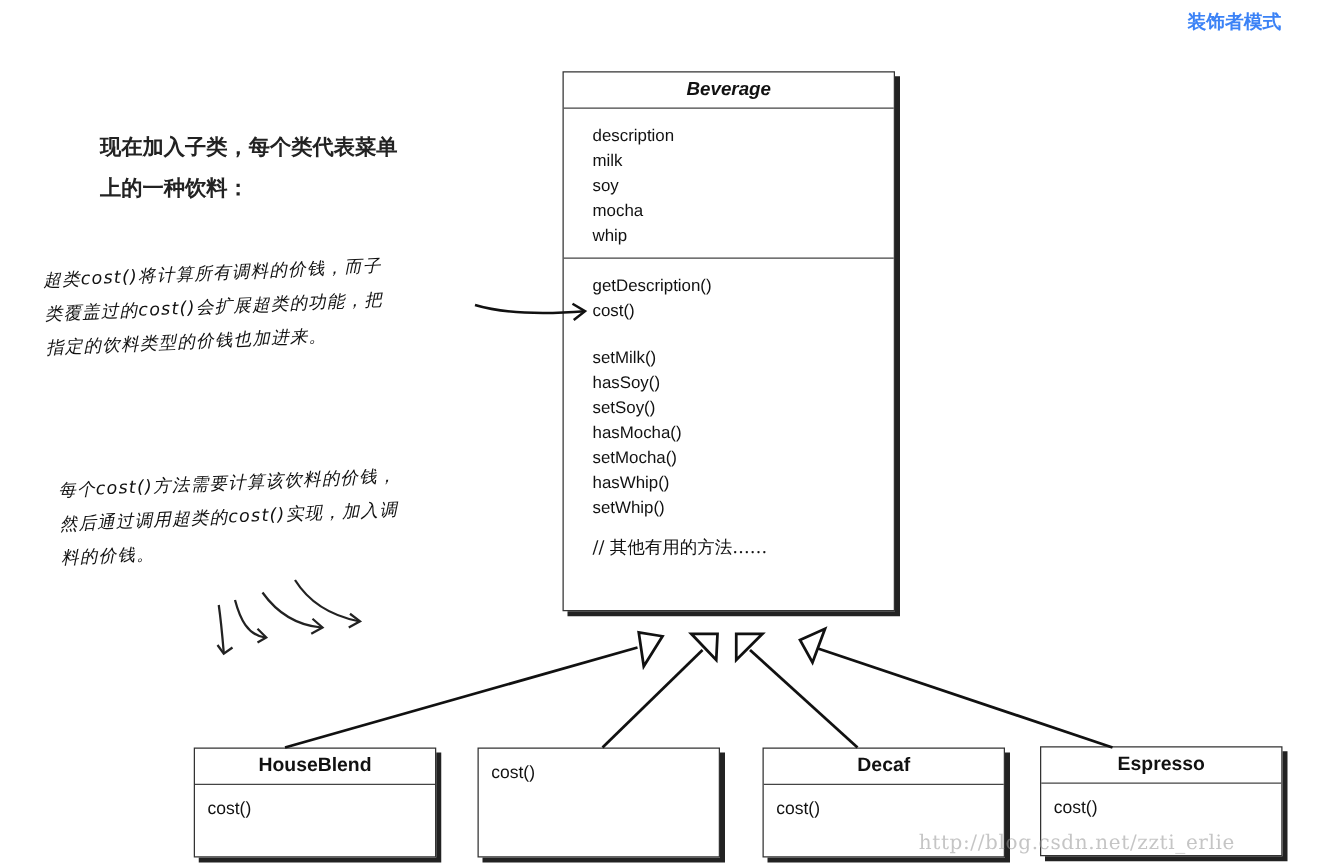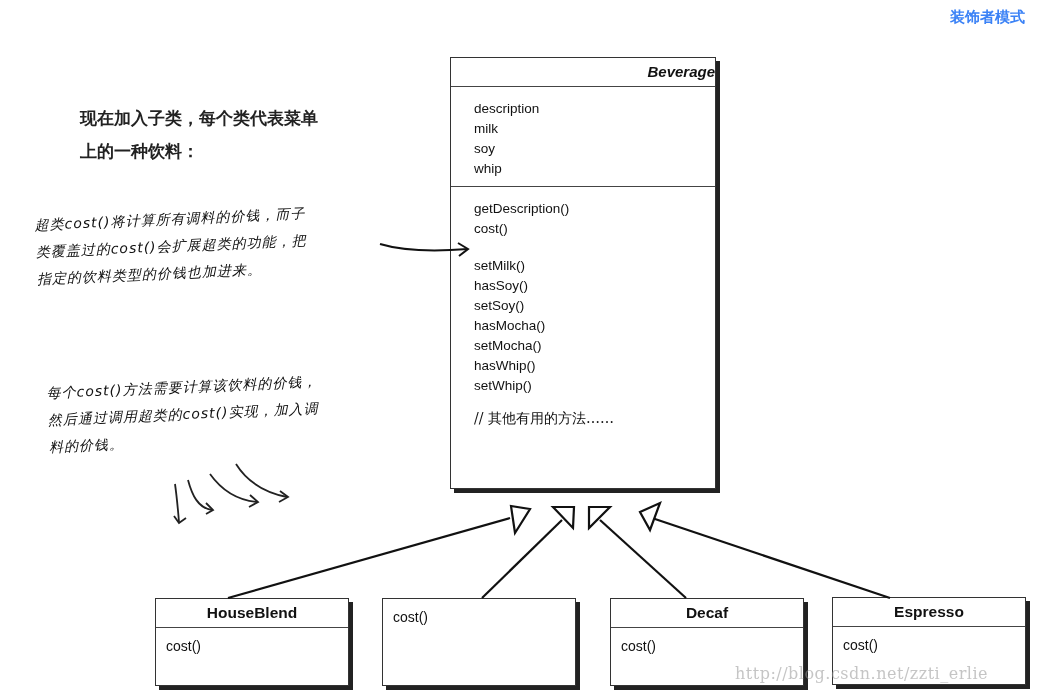--- a/index.html
+++ b/index.html
@@ -24,21 +24,21 @@
     .note-line { display: block; }
 
     .uml {
       position: absolute; background: #fff; border: 1.5px solid #333;
       box-shadow: 4px 4px 0 #222;
     }
     .uml .name {
       text-align: center; font-weight: bold; border-bottom: 1.5px solid #444;
     }
     .beverage { left: 450px; top: 57px; width: 264px; height: 430px; }
-    .beverage .name { font-style: italic; font-size: 15px; height: 28px; line-height: 28px; text-align: right; }
+    .beverage .name { font-style: italic; font-size: 15px; height: 28px; line-height: 28px; }
     .beverage .attrs { padding: 12px 0 7px 23px; border-bottom: 1.5px solid #444; font-size: 13.5px; line-height: 20px; }
     .beverage .methods { padding: 12px 11px 0 23px; font-size: 13.5px; line-height: 20px; }
     .beverage .gap { height: 17px; }
     .beverage .comment { margin-top: 12px; font-family: "DejaVu Serif", serif; font-size: 14px; }
 
     .sub { top: 598px; width: 192px; height: 86px; }
     .sub .name { font-size: 15.5px; height: 28px; line-height: 28px; }
     .sub .method { padding: 10px 0 0 10px; font-size: 14px; }
     .sub-houseblend { left: 155px; }
     .sub-darkroast  { left: 382px; }
@@ -73,20 +73,21 @@
   <span class="note-line">然后通过调用超类的cost()实现，加入调</span>
   <span class="note-line">料的价钱。</span>
 </div>
 
 <div class="uml beverage">
   <div class="name">Beverage</div>
   <div class="attrs">
     <div>description</div>
     <div>milk</div>
     <div>soy</div>
+    <div>mocha</div>
     <div>whip</div>
   </div>
   <div class="methods">
     <div>getDescription()</div>
     <div>cost()</div>
     <div class="gap"></div>
     <div>setMilk()</div>
     <div>hasSoy()</div>
     <div>setSoy()</div>
     <div>hasMocha()</div>

